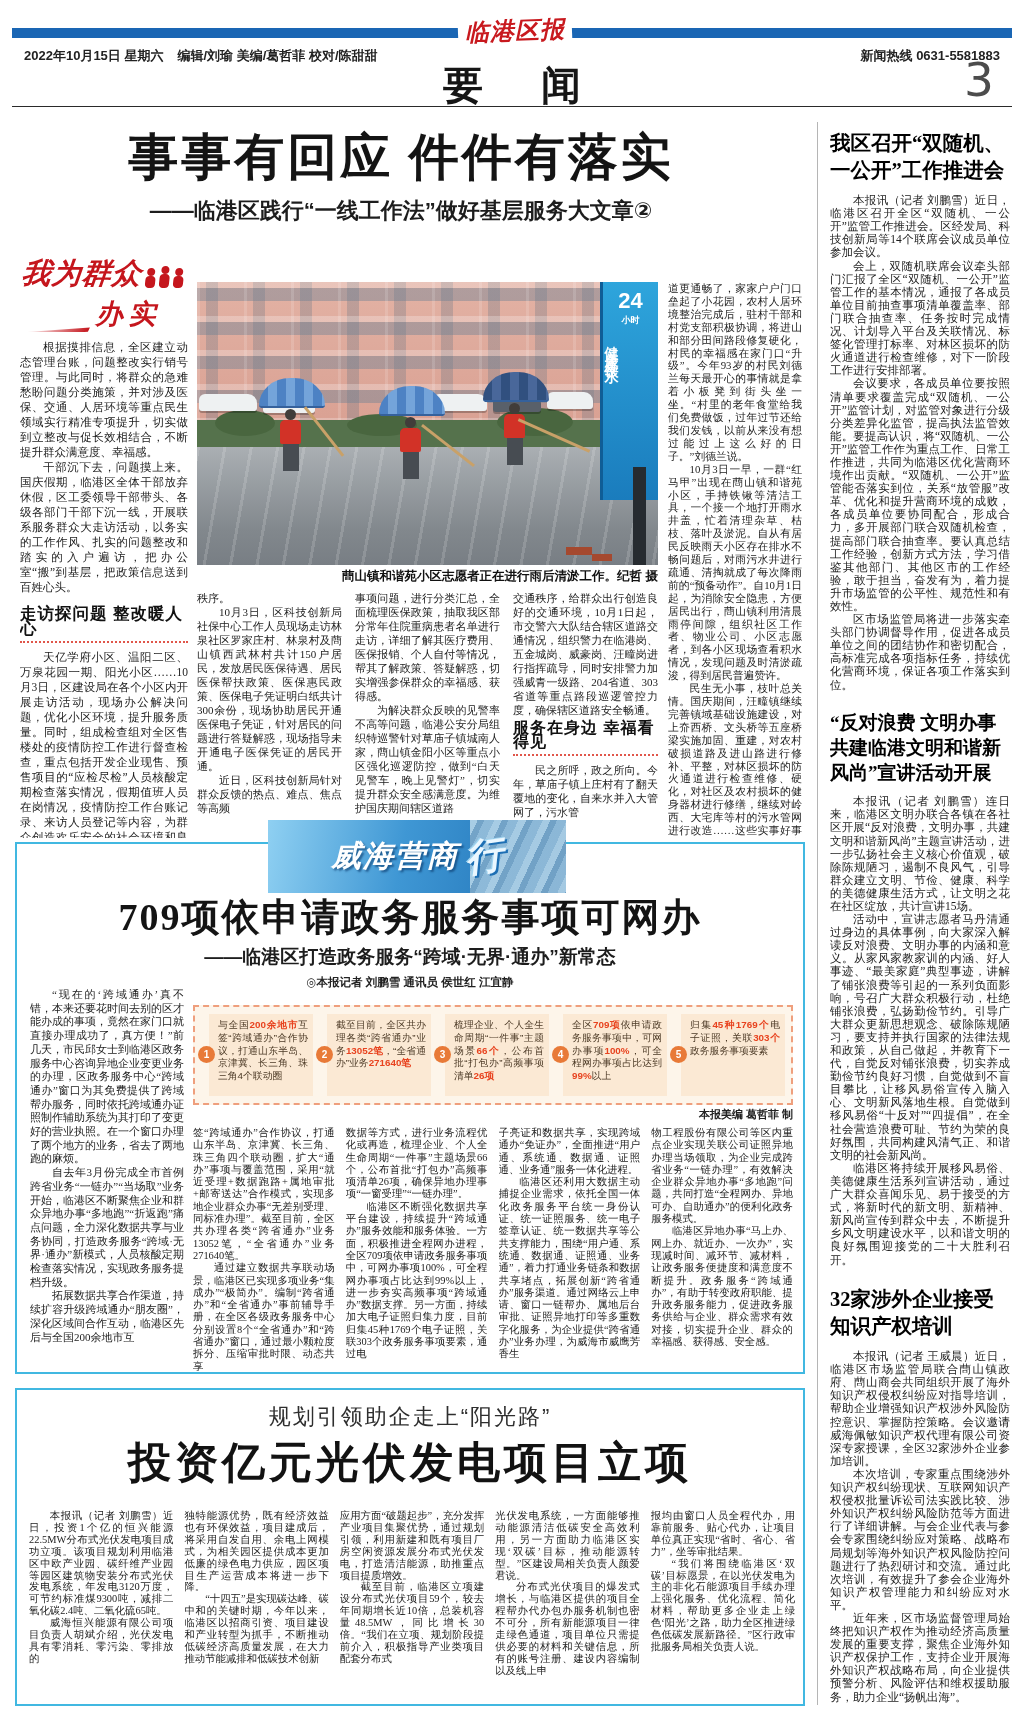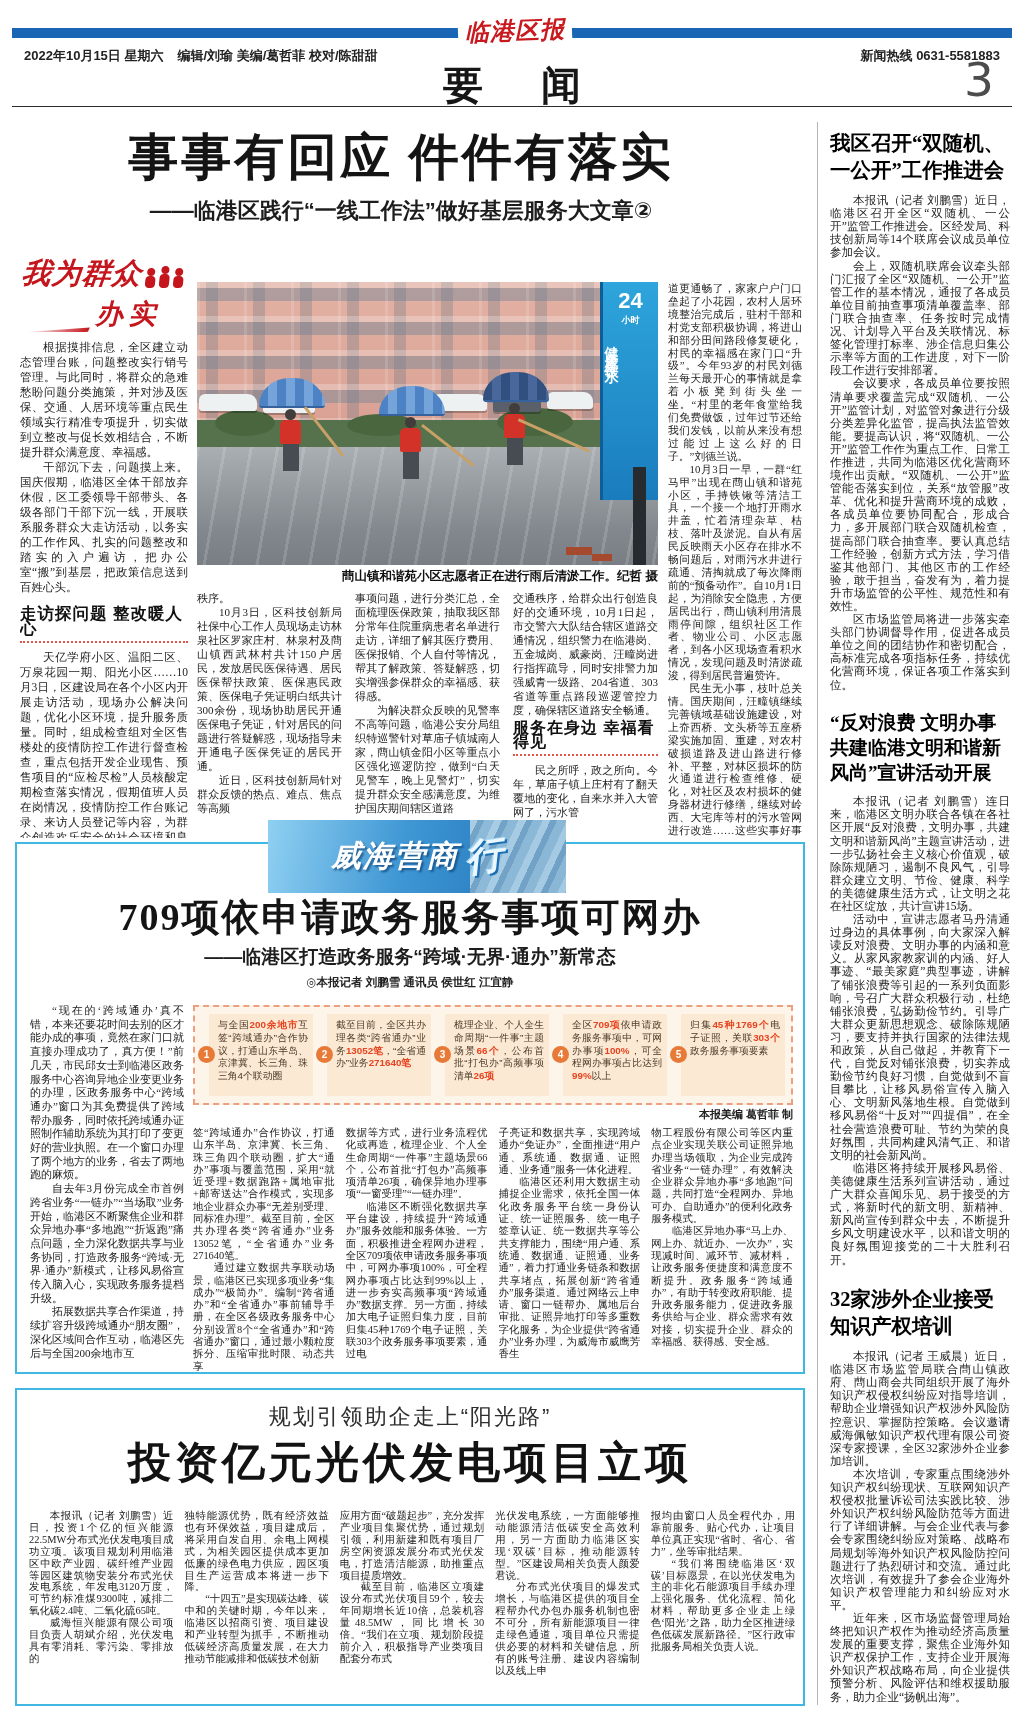--- a/index.html
+++ b/index.html
@@ -111,21 +111,21 @@
   .banner-txt { position:relative; font-family:"Liberation Sans","DejaVu Sans",sans-serif; font-weight:900; font-style:italic;
             font-size:30px; color:#fff; letter-spacing:2px; text-shadow:2px 2px 2px rgba(12,60,110,.65); }
   .banner-script { position:relative; font-family:"DejaVu Serif",serif; font-style:italic; font-weight:bold;
             font-size:38px; color:#eaf7ff; transform:rotate(-8deg); text-shadow:2px 2px 0 #1d6fb4, -1px -1px 0 #9fd4f0; }
   .biz-head { position:absolute; left:0; top:48px; width:100%; text-align:center;
               font-size:38px; font-weight:bold; letter-spacing:2px; color:#141414; }
   .biz-sub  { position:absolute; left:0; top:100px; width:100%; text-align:center;
               font-family:"Liberation Sans","DejaVu Sans",sans-serif; font-weight:600; font-size:19px; color:#1d1d1d; }
   .biz-by   { position:absolute; left:0; top:131px; width:100%; text-align:center;
               font-family:"Liberation Sans","DejaVu Sans",sans-serif; font-weight:bold; font-size:11.5px; color:#222; }
-  .biz-intro { position:absolute; left:13px; top:160px; width:154px; height:362px; overflow:hidden;
+  .biz-intro { position:absolute; left:13px; top:144px; width:154px; height:362px; overflow:hidden;
                font-size:11px; line-height:13.7px; }
   .stats { position:absolute; left:176px; top:161px; width:600px; height:100px;
            border:2px dashed #ef9f7d; background:#fdf5ea; display:flex; align-items:center; gap:14px; padding:8px 6px 8px 14px; }
   .stat-card { position:relative; flex:1; height:82px; background:#fbe9d4; padding:5px 5px 4px 9px;
                font-family:"Liberation Sans","DejaVu Sans",sans-serif; font-size:9.8px; line-height:12.8px;
                color:#4c3a26; text-align:justify; }
   .stat-num { position:absolute; left:-11px; top:32px; width:17px; height:17px; border-radius:50%;
               background:#e87a38; color:#fff; font-size:10px; font-weight:bold; line-height:17px; text-align:center; z-index:1; }
   .stat-card .hl { color:#e8431f; font-weight:bold; }
   .biz-credit { position:absolute; left:430px; top:263px; width:346px; text-align:right;
@@ -272,21 +272,21 @@
         <p>10月3日一早，一群“红马甲”出现在蔄山镇和谐苑小区，手持铁锹等清洁工具，一个接一个地打开雨水井盖，忙着清理杂草、枯枝、落叶及淤泥。自从有居民反映雨天小区存在排水不畅问题后，对雨污水井进行疏通、清掏就成了每次降雨前的“预备动作”。自10月1日起，为消除安全隐患，方便居民出行，蔄山镇利用清晨雨停间隙，组织社区工作者、物业公司、小区志愿者，到各小区现场查看积水情况，发现问题及时清淤疏浚，得到居民普遍赞许。</p>
         <p>民生无小事，枝叶总关情。国庆期间，汪疃镇继续完善镇域基础设施建设，对上夼西桥、文头桥等五座桥梁实施加固、重建，对农村破损道路及进山路进行修补、平整，对林区损坏的防火通道进行检查维修、硬化，对社区及农村损坏的健身器材进行修缮，继续对岭西、大宅库等村的污水管网进行改造……这些实事好事虽小，但件件办到了群众心里头，让群众真切感受到党的关怀和温暖。</p>
       </div>
   </div>
 
   <aside class="sidebar">
     <article class="sb-art sb-a1">
       <h3 class="sb-head">我区召开“双随机、一公开”工作推进会</h3>
       <div>
           <p>本报讯（记者 刘鹏雪）近日，临港区召开全区“双随机、一公开”监管工作推进会。区经发局、科技创新局等14个联席会议成员单位参加会议。</p>
-          <p>会上，双随机联席会议牵头部门汇报了全区“双随机、一公开”监管工作的基本情况，通报了各成员单位目前抽查事项清单覆盖率、部门联合抽查率、任务按时完成情况、计划导入平台及关联情况、标签化管理打标率、涉企信息归集公示率等方面的工作进度，对下一阶段工作进行安排部署。</p>
+          <p>会上，双随机联席会议牵头部门汇报了全区“双随机、一公开”监管工作的基本情况，通报了各成员单位目前抽查事项清单覆盖率、部门联合抽查率、任务按时完成情况、计划导入平台及关联情况、标签化管理打标率、对林区损坏的防火通道进行检查维修，对下一阶段工作进行安排部署。</p>
           <p>会议要求，各成员单位要按照清单要求覆盖完成“双随机、一公开”监管计划，对监管对象进行分级分类差异化监管，提高执法监管效能。要提高认识，将“双随机、一公开”监管工作作为重点工作、日常工作推进，共同为临港区优化营商环境作出贡献。“双随机、一公开”监管能否落实到位，关系“放管服”改革、优化和提升营商环境的成败，各成员单位要协同配合，形成合力，多开展部门联合双随机检查，提高部门联合抽查率。要认真总结工作经验，创新方式方法，学习借鉴其他部门、其他区市的工作经验，敢于担当，奋发有为，着力提升市场监管的公平性、规范性和有效性。</p>
           <p>区市场监管局将进一步落实牵头部门协调督导作用，促进各成员单位之间的团结协作和密切配合，高标准完成各项指标任务，持续优化营商环境，保证各项工作落实到位。</p>
         </div>
     </article>
     <article class="sb-art sb-a2">
       <h3 class="sb-head">“反对浪费 文明办事 共建临港文明和谐新风尚”宣讲活动开展</h3>
       <div>
           <p>本报讯（记者 刘鹏雪）连日来，临港区文明办联合各镇在各社区开展“反对浪费，文明办事，共建文明和谐新风尚”主题宣讲活动，进一步弘扬社会主义核心价值观，破除陈规陋习，遏制不良风气，引导群众建立文明、节俭、健康、科学的美德健康生活方式，让文明之花在社区绽放，共计宣讲15场。</p>
           <p>活动中，宣讲志愿者马丹清通过身边的具体事例，向大家深入解读反对浪费、文明办事的内涵和意义。从家风家教家训的内涵、好人事迹、“最美家庭”典型事迹，讲解了铺张浪费等引起的一系列负面影响，号召广大群众积极行动，杜绝铺张浪费，弘扬勤俭节约。引导广大群众更新思想观念、破除陈规陋习，要支持并执行国家的法律法规和政策，从自己做起，并教育下一代，自觉反对铺张浪费，切实养成勤俭节约良好习惯，自觉做到不盲目攀比，让移风易俗宣传入脑入心、文明新风落地生根。自觉做到移风易俗“十反对”“四提倡”，在全社会营造浪费可耻、节约为荣的良好氛围，共同构建风清气正、和谐文明的社会新风尚。</p>
           <p>临港区将持续开展移风易俗、美德健康生活系列宣讲活动，通过广大群众喜闻乐见、易于接受的方式，将新时代的新文明、新精神、新风尚宣传到群众中去，不断提升乡风文明建设水平，以和谐文明的良好氛围迎接党的二十大胜利召开。</p>
@@ -308,21 +308,21 @@
       <span class="banner-txt">威海营商</span>
       <span class="banner-script">行</span>
     </div>
     <h2 class="biz-head">709项依申请政务服务事项可网办</h2>
     <h3 class="biz-sub">——临港区打造政务服务“跨域·无界·通办”新常态</h3>
     <div class="biz-by">◎本报记者 刘鹏雪 通讯员 侯世红 江宜静</div>
 
     <div class="biz-intro">
       <div>
           <p>“现在的‘跨域通办’真不错，本来还要花时间去别的区才能办成的事项，竟然在家门口就直接办理成功了，真方便！”前几天，市民邱女士到临港区政务服务中心咨询异地企业变更业务的办理，区政务服务中心“跨域通办”窗口为其免费提供了跨域帮办服务，同时依托跨域通办证照制作辅助系统为其打印了变更好的营业执照。在一个窗口办理了两个地方的业务，省去了两地跑的麻烦。</p>
-          <p>自去年3月份完成全市首例跨省业务“一链办”“当场取”业务开始，临港区不断聚焦企业和群众异地办事“多地跑”“折返跑”痛点问题，全力深化数据共享与业务协同，打造政务服务“跨域·无界·通办”新模式，让移风易俗宣传入脑入心，实现政务服务提档升级。</p>
+          <p>自去年3月份完成全市首例跨省业务“一链办”“当场取”业务开始，临港区不断聚焦企业和群众异地办事“多地跑”“折返跑”痛点问题，全力深化数据共享与业务协同，打造政务服务“跨域·无界·通办”新模式，人员核酸定期检查落实情况，实现政务服务提档升级。</p>
           <p>拓展数据共享合作渠道，持续扩容升级跨域通办“朋友圈”，深化区域间合作互动，临港区先后与全国200余地市互</p>
         </div>
     </div>
 
     <div class="stats">
       <div class="stat-card">
         <span class="stat-num">1</span>
         <span><span>与全国</span><span class="hl">200余地市</span><span>互签“跨域通办”合作协议，打通山东半岛、京津冀、长三角、珠三角4个联动圈</span></span>
       </div>
       <div class="stat-card">

